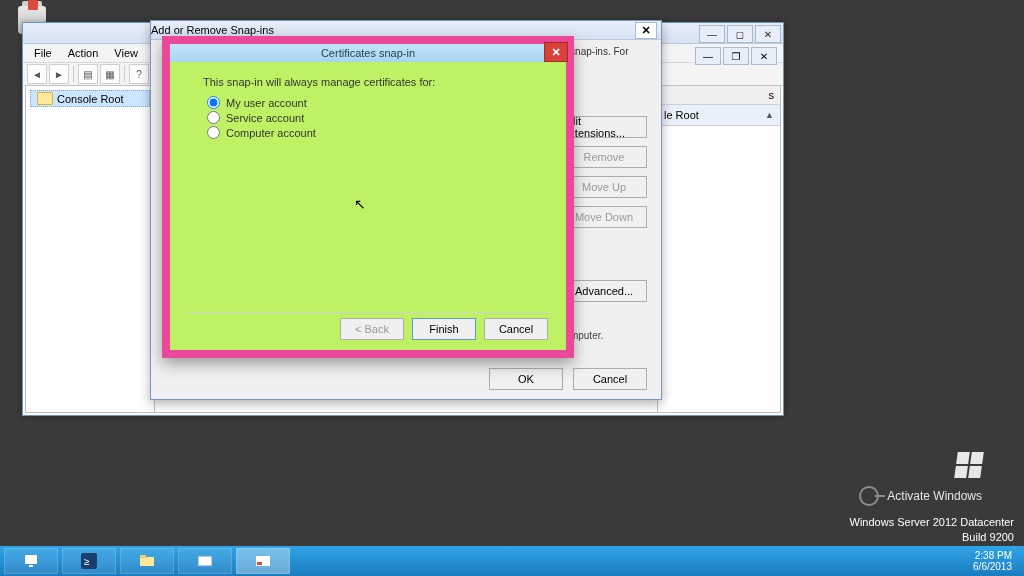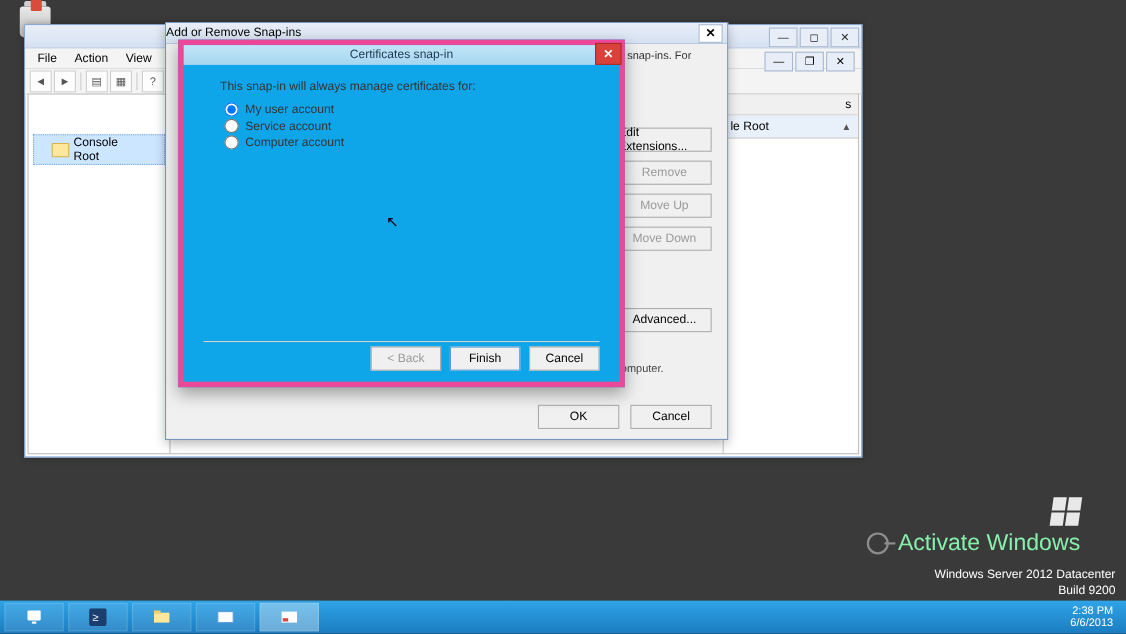--- a/index.html
+++ b/index.html
@@ -14,21 +14,21 @@
   .mmc{position:absolute;left:22px;top:22px;width:760px;height:392px;background:#fff;border:1px solid #6e96c8;box-shadow:0 0 6px rgba(0,0,0,.3);}
   .mmc-title{height:20px;background:linear-gradient(#e8eef7,#d6e2f2);border-bottom:1px solid #b8c8de;display:flex;align-items:center;justify-content:center;position:relative;color:#2b2b2b;}
   .mmc-title .caps{position:absolute;right:2px;top:2px;display:flex;gap:2px;}
   .cap{width:24px;height:16px;background:#e8eef7;border:1px solid #a9b9d0;display:flex;align-items:center;justify-content:center;font-size:10px;cursor:default;}
   .menubar{height:18px;background:#f4f4f4;border-bottom:1px solid #d8d8d8;display:flex;align-items:center;padding:0 4px;gap:2px;}
   .menubar span{padding:1px 7px;}
   .toolbar{height:22px;background:#f4f4f4;border-bottom:1px solid #d8d8d8;display:flex;align-items:center;padding:0 4px;gap:2px;}
   .tbtn{width:18px;height:18px;border:1px solid #cfcfcf;background:#fdfdfd;display:flex;align-items:center;justify-content:center;font-size:10px;color:#555;}
   .mmc-body{position:absolute;top:62px;bottom:2px;left:2px;right:2px;display:flex;}
   .tree{width:120px;border:1px solid #c0c0c0;background:#fff;padding:4px;}
-  .tree-item{display:flex;align-items:center;gap:4px;background:#cde6ff;border:1px dotted #7aa7d8;padding:1px 16px;margin-top:32px;}
+  .tree-item{display:flex;align-items:center;gap:4px;background:#cde6ff;border:1px dotted #7aa7d8;padding:1px 6px;}
   .folder{width:14px;height:11px;background:#ffe79c;border:1px solid #d6b24a;border-radius:1px;}
   .center{flex:1;border:1px solid #c0c0c0;border-left:none;}
   .actions{width:122px;border:1px solid #c0c0c0;border-left:none;background:#fff;}
   .actions-head{background:#f0f0f0;padding:3px 6px;border-bottom:1px solid #d0d0d0;}
   .actions-sub{background:#e8f0fa;padding:4px 6px;border-bottom:1px solid #d0d0d0;display:flex;justify-content:space-between;align-items:center;}
   .actions-item{padding:4px 10px;display:flex;justify-content:space-between;align-items:center;}
 
   
   .addrm{position:absolute;left:150px;top:20px;width:510px;height:378px;background:#f0f0f0;border:1px solid #7a98bf;box-shadow:0 4px 10px rgba(0,0,0,.3);}
   .addrm-title{height:18px;background:linear-gradient(#e8eef7,#d6e2f2);display:flex;align-items:center;justify-content:flex-start;border-bottom:1px solid #b8c8de;position:relative;}
@@ -37,21 +37,21 @@
   .snapin-desc{position:absolute;right:12px;top:6px;font-size:10px;color:#333;width:90px;}
   .side-btns{position:absolute;right:14px;top:76px;display:flex;flex-direction:column;gap:8px;}
   .btn{width:84px;height:20px;background:#f0f0f0;border:1px solid #adadad;font-size:11px;display:flex;align-items:center;justify-content:center;cursor:default;}
   .btn.disabled{color:#9a9a9a;}
   .adv{position:absolute;right:14px;top:240px;}
   .foot-note{position:absolute;left:400px;top:290px;font-size:10px;color:#444;}
   .addrm-foot{position:absolute;right:14px;bottom:10px;display:flex;gap:10px;}
   .addrm-foot .btn{width:72px;}
 
   
-  .wizard{position:absolute;left:162px;top:36px;width:396px;height:306px;background:#0ea5e9;border:5px solid #ec4899;box-shadow:0 6px 14px rgba(0,0,0,.35);}
+  .wizard{position:absolute;left:162px;top:36px;width:396px;height:306px;background:#bef264;border:8px solid #ec4899;box-shadow:0 6px 14px rgba(0,0,0,.35);}
   .wiz-title{height:18px;background:linear-gradient(#c2e5f8,#a6d6f0);display:flex;align-items:center;justify-content:center;font-size:11px;color:#1c3b50;position:relative;}
   .wiz-title .closew{position:absolute;right:-2px;top:-2px;width:22px;height:18px;background:#d9413a;color:#fff;border:1px solid #a82c26;display:flex;align-items:center;justify-content:center;font-weight:bold;font-size:11px;}
   .wiz-body{padding:14px 33px;color:#333;}
   .wiz-body .prompt{margin-bottom:8px;}
   .wiz-body label{display:flex;align-items:center;gap:6px;margin:2px 0 2px 4px;font-size:11px;}
   .wiz-body input[type=radio]{margin:0;}
   .wiz-sep{position:absolute;left:18px;right:18px;bottom:36px;border-top:1px solid #d0d0d0;}
   .wiz-foot{position:absolute;right:18px;bottom:10px;display:flex;gap:8px;}
   .wiz-foot .btn{width:62px;}
   .cursor{position:absolute;left:184px;top:152px;font-size:14px;color:#000;pointer-events:none;}
@@ -191,21 +191,21 @@
     <div class="winlogo">
         <div></div>
         <div></div>
         <div></div>
         <div></div>
       </div>
   </div>
   <div class="activate">
     <div class="keyicon"></div>
     <div>
-      <div style="font-size:21px;color:#86efac;">Activate Windows</div>
+      <div style="font-size:12px;color:#e5e5e5;">Activate Windows</div>
     </div>
   </div>
   <div class="buildinfo">
     <div>Windows Server 2012 Datacenter</div>
     <div>Build 9200</div>
   </div>
 
   <div class="taskbar">
     <div class="taskbtn">
       <svg class="svgicon" viewBox="0 0 16 16">

